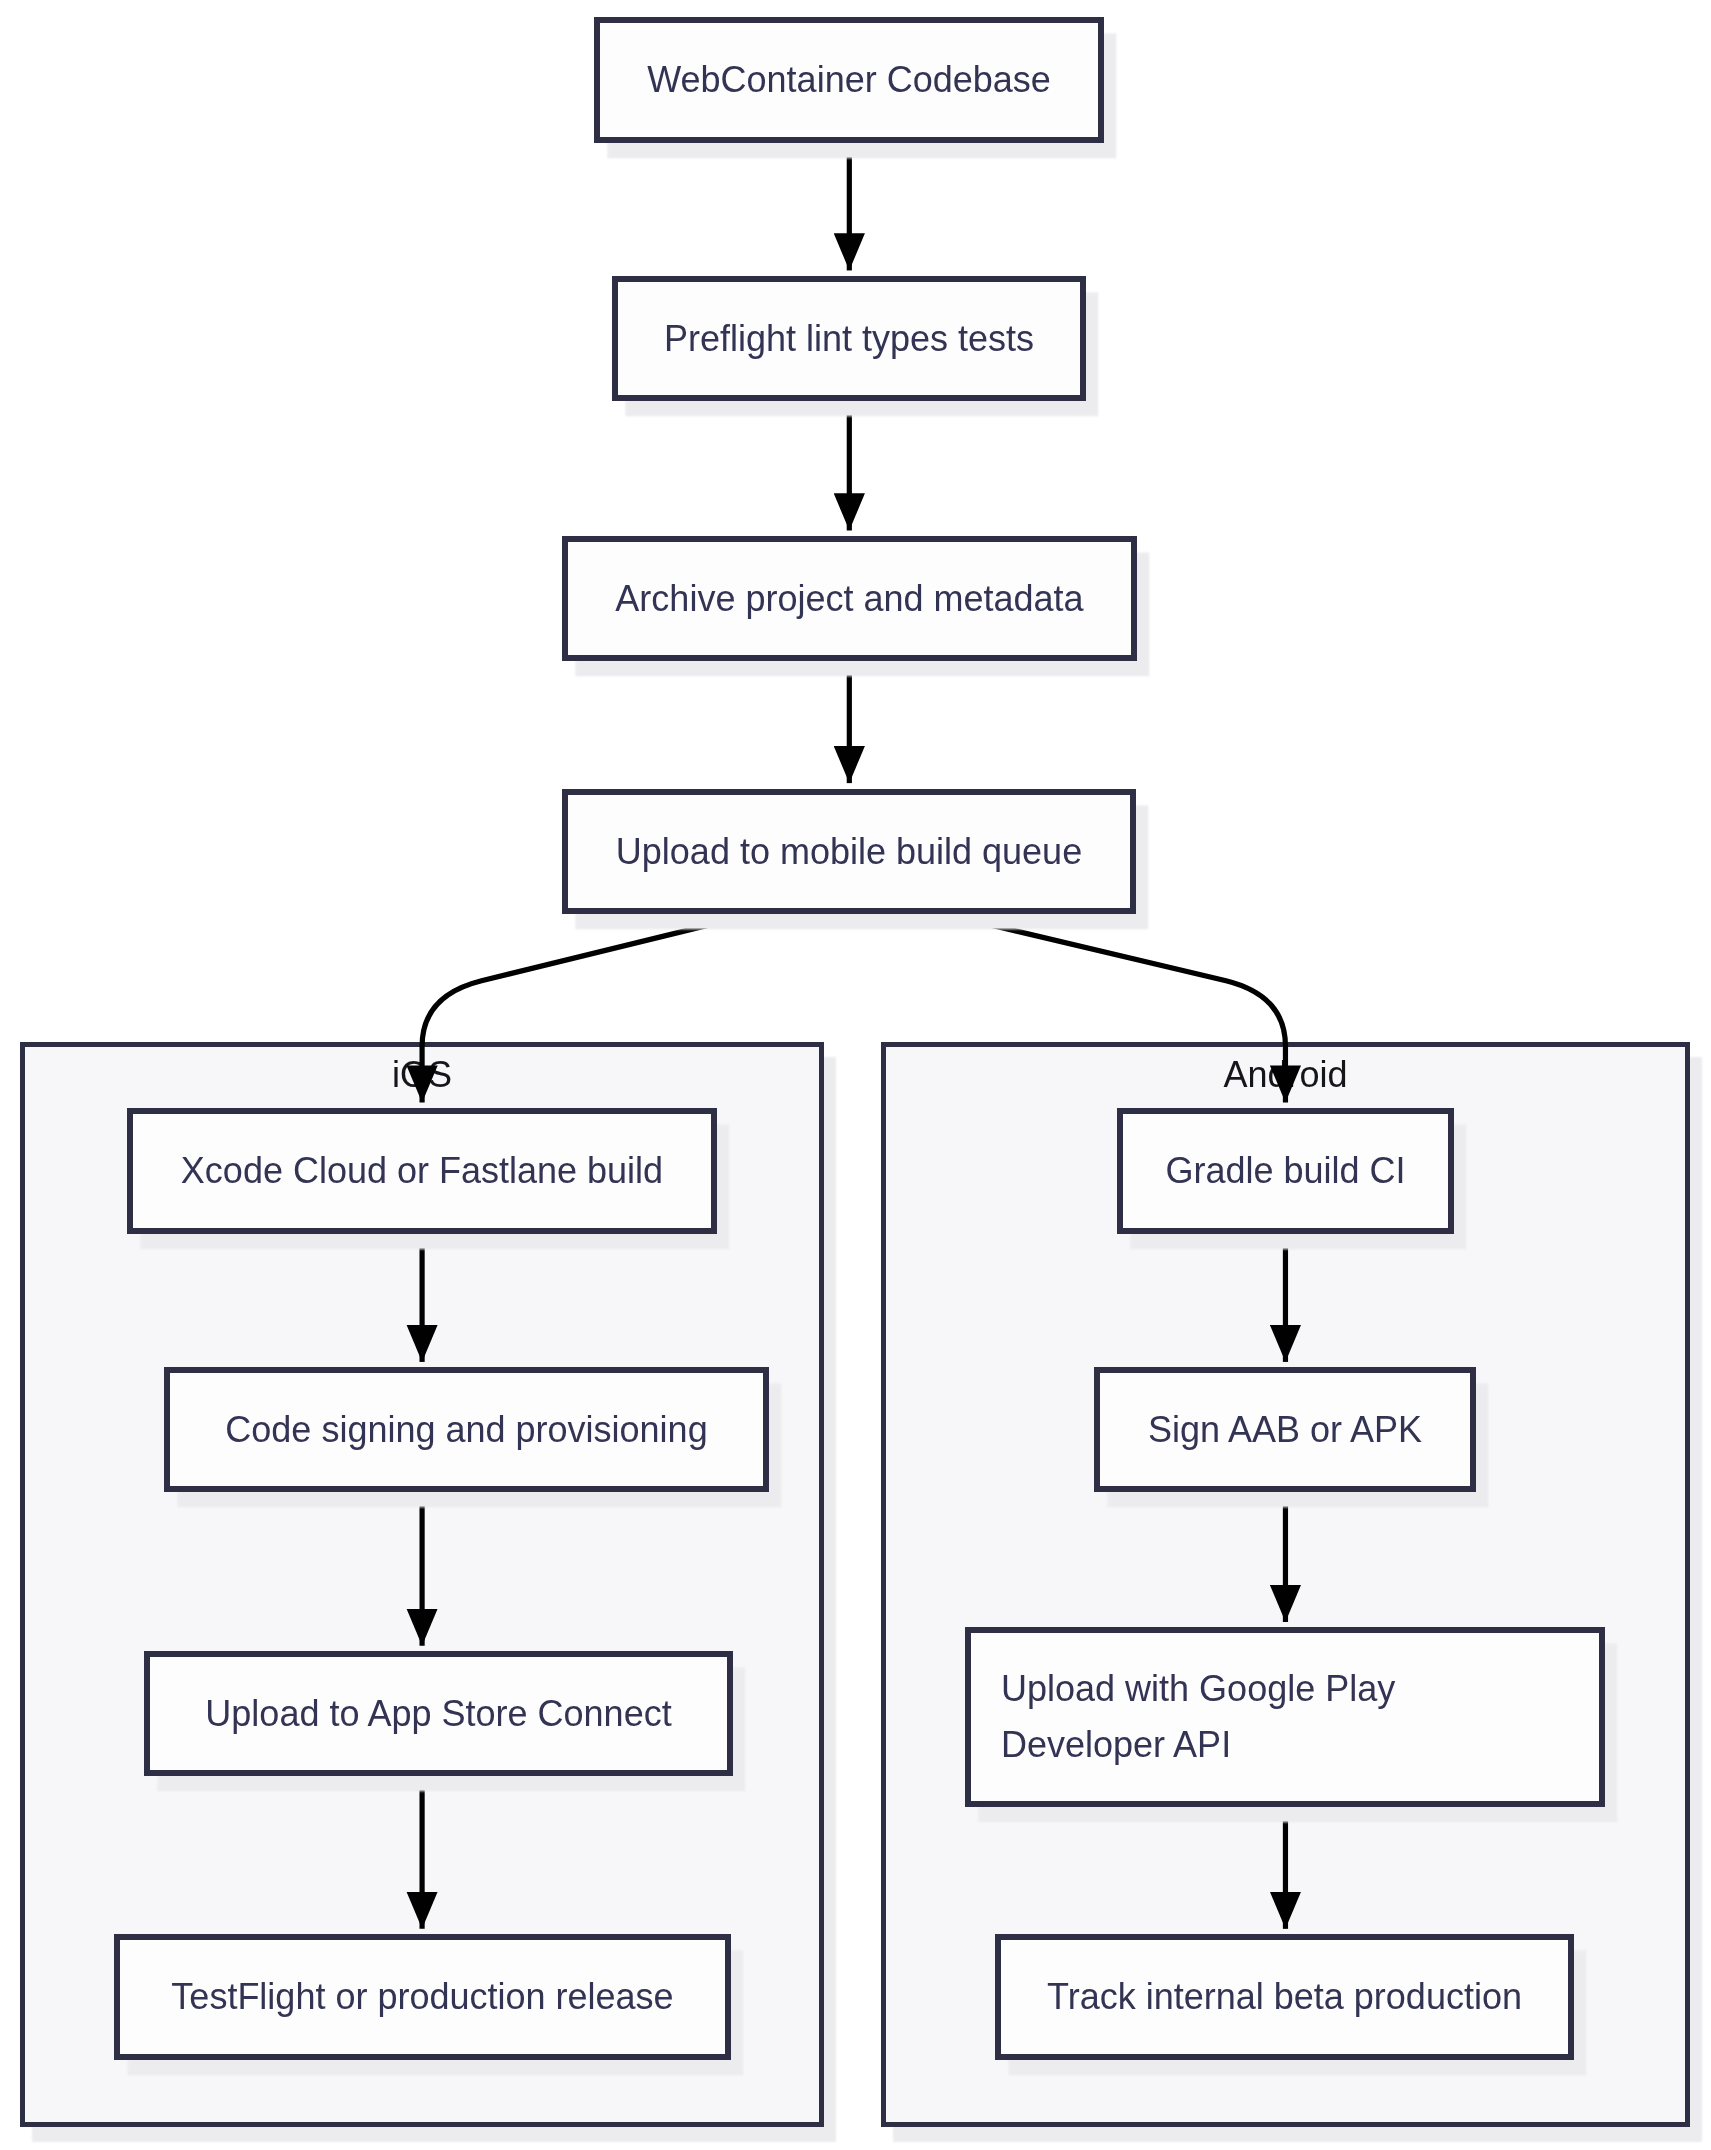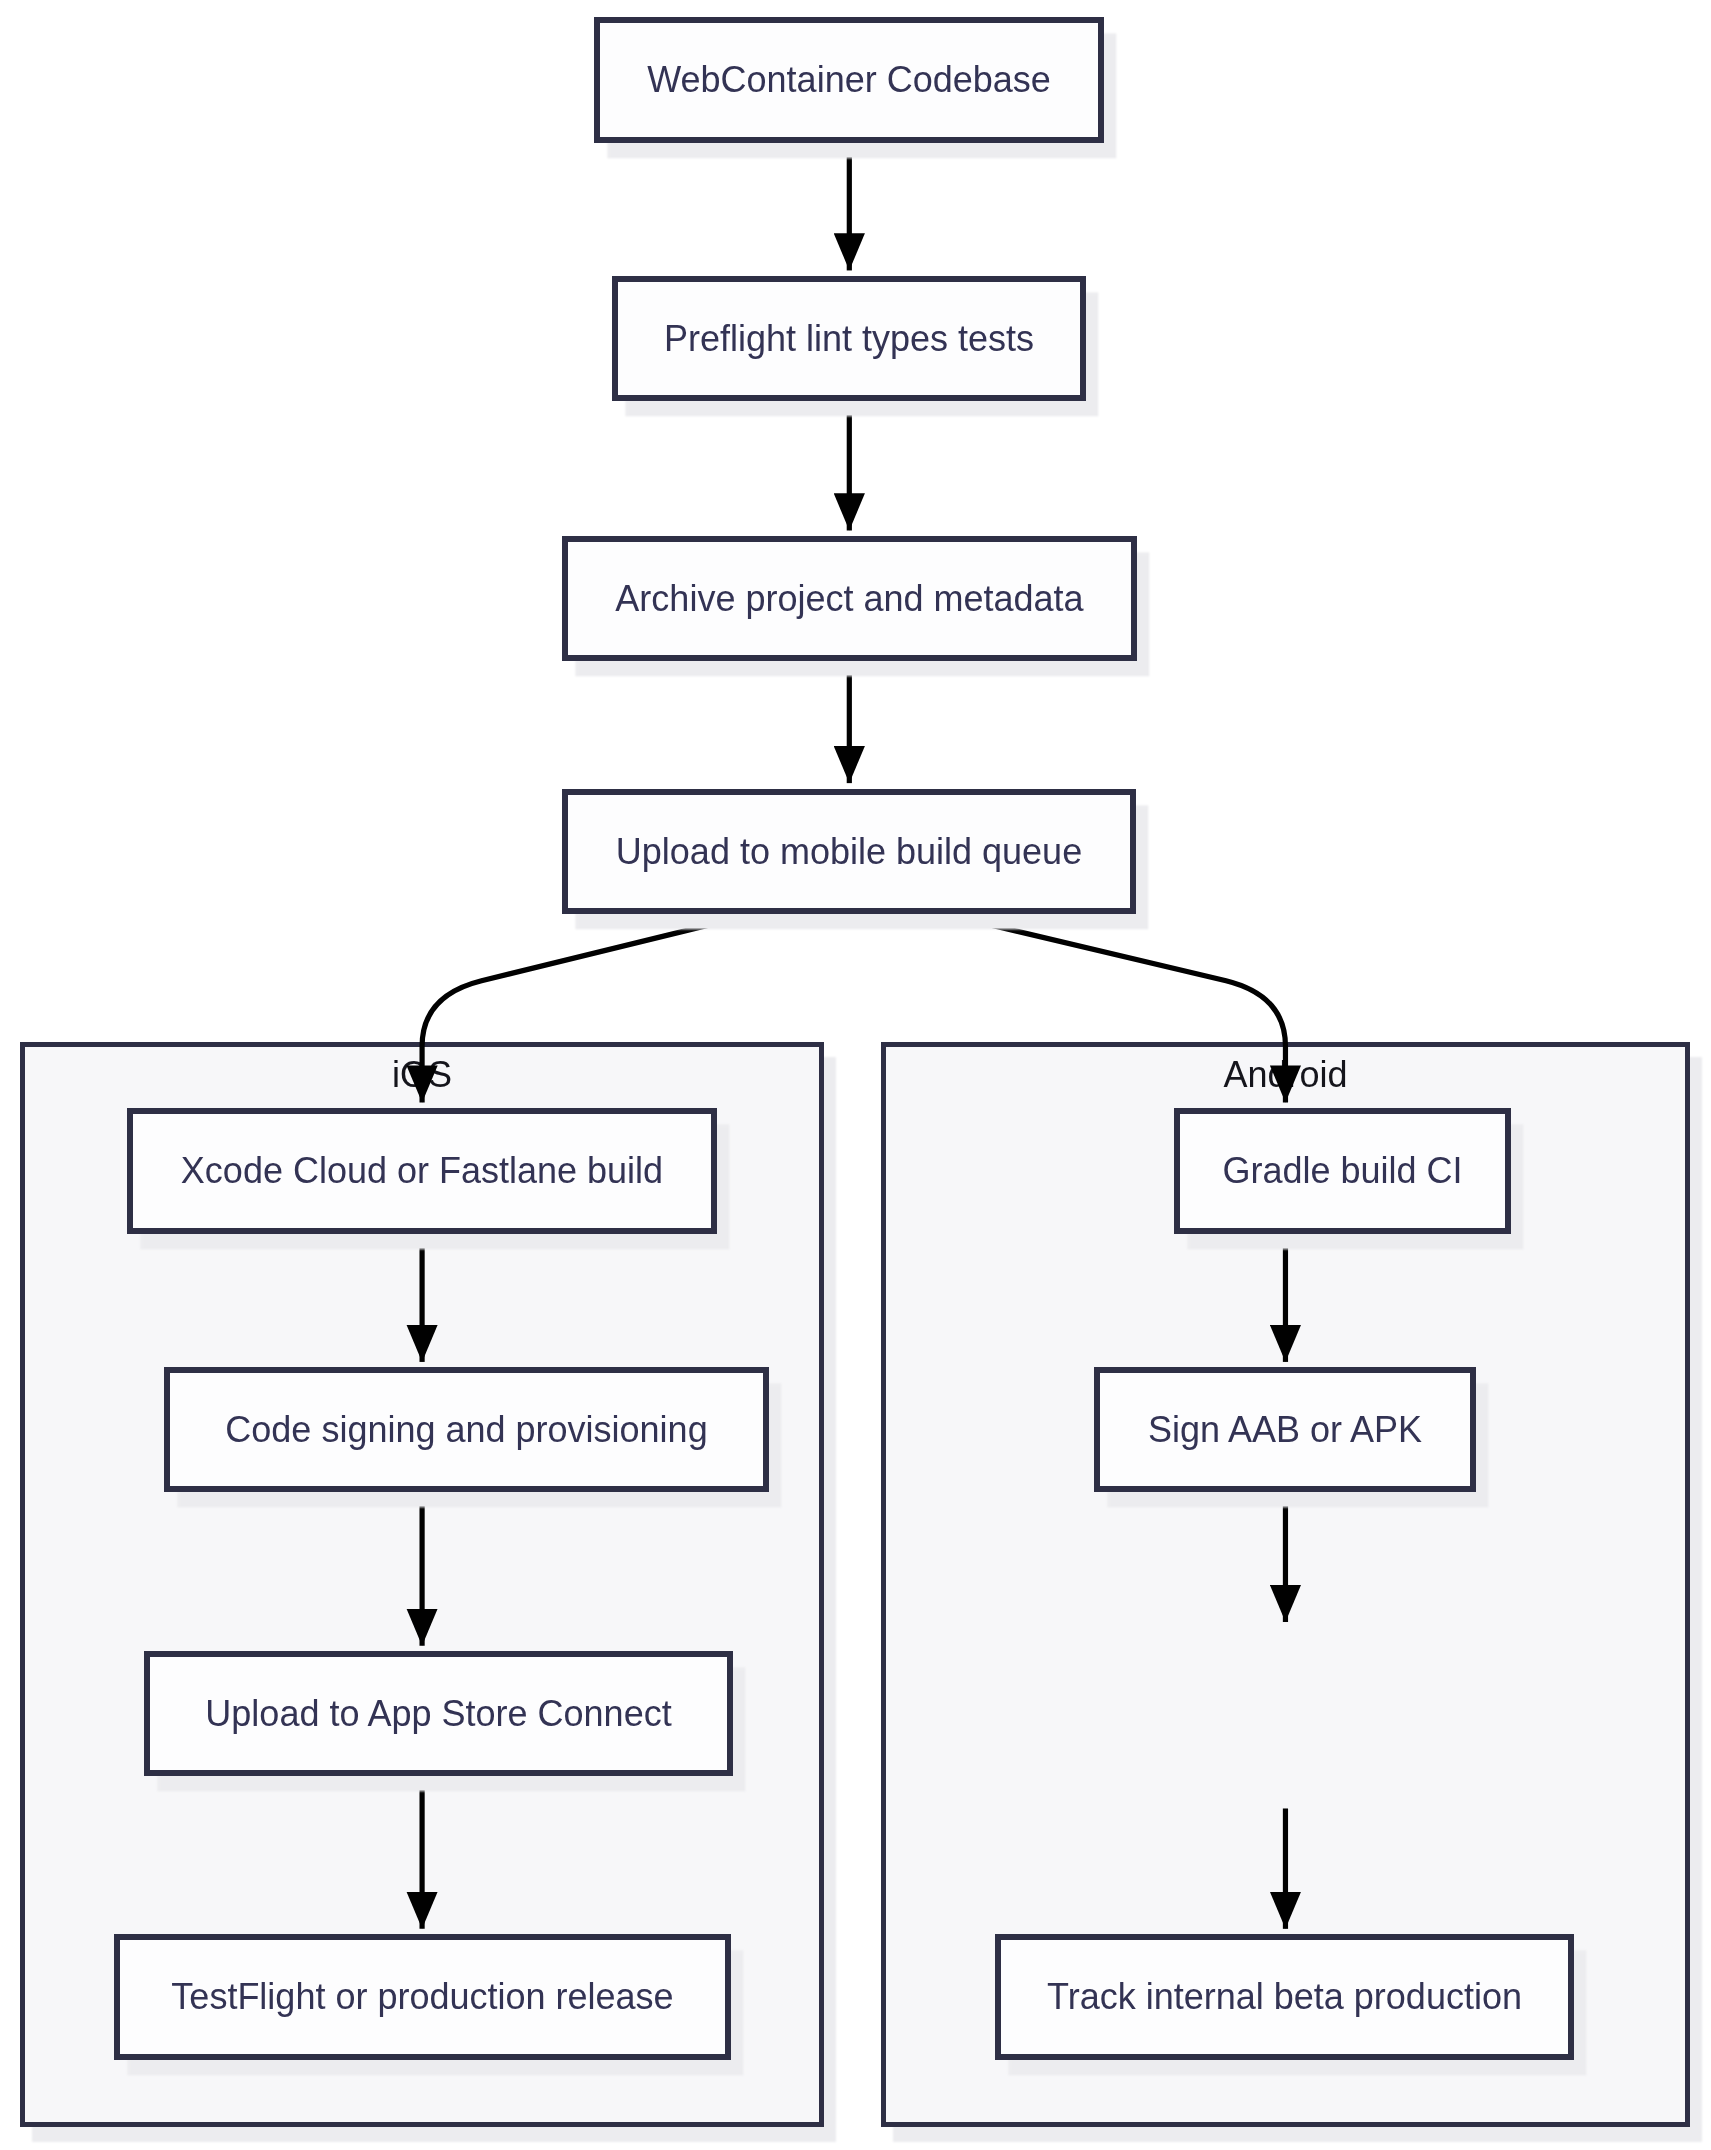--- a/index.html
+++ b/index.html
@@ -103,24 +103,27 @@
   <div class="node" style="left:120px;top:1367px;width:605px;height:125px;margin-left:44px;">
     <span class="lbl">Code signing and provisioning</span>
   </div>
   <div class="node" style="left:144px;top:1651px;width:589px;height:125px;">
     <span class="lbl">Upload to App Store Connect</span>
   </div>
   <div class="node" style="left:114px;top:1934px;width:617px;height:126px;">
     <span class="lbl">TestFlight or production release</span>
   </div>
 
-  <div class="node" style="left:1174px;top:1108px;width:337px;height:126px;">
+  <div class="node" style="left:1117px;top:1108px;width:337px;height:126px;">
     <span class="lbl">Gradle build CI</span>
   </div>
   <div class="node" style="left:1094px;top:1367px;width:382px;height:125px;">
     <span class="lbl">Sign AAB or APK</span>
+  </div>
+  <div class="node" style="left:965px;top:1627px;width:640px;height:180px;">
+    <span class="lbl">Upload with Google Play Developer API</span>
   </div>
   <div class="node" style="left:995px;top:1934px;width:579px;height:126px;">
     <span class="lbl">Track internal beta production</span>
   </div>
 
 </div>
 
 
 </body></html>

